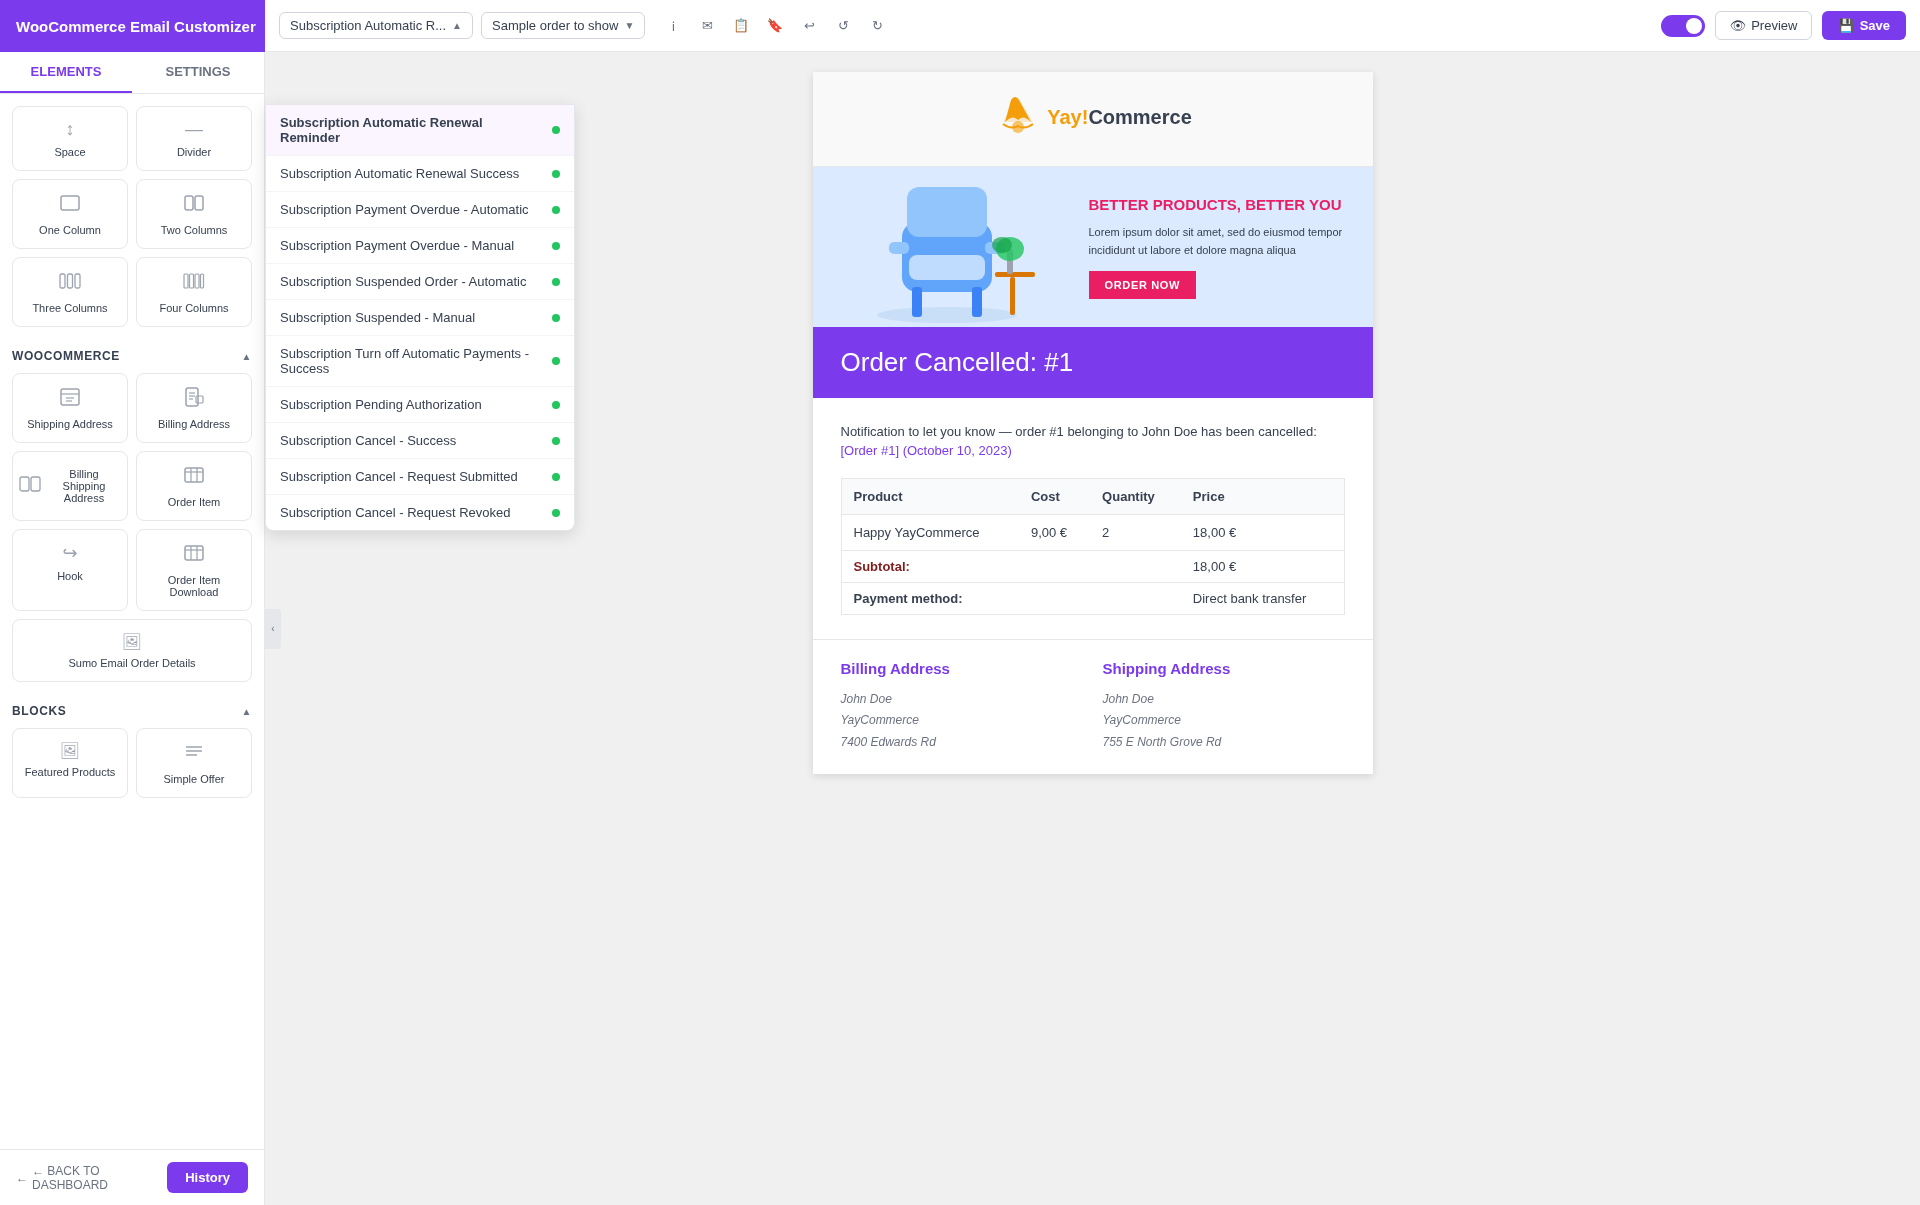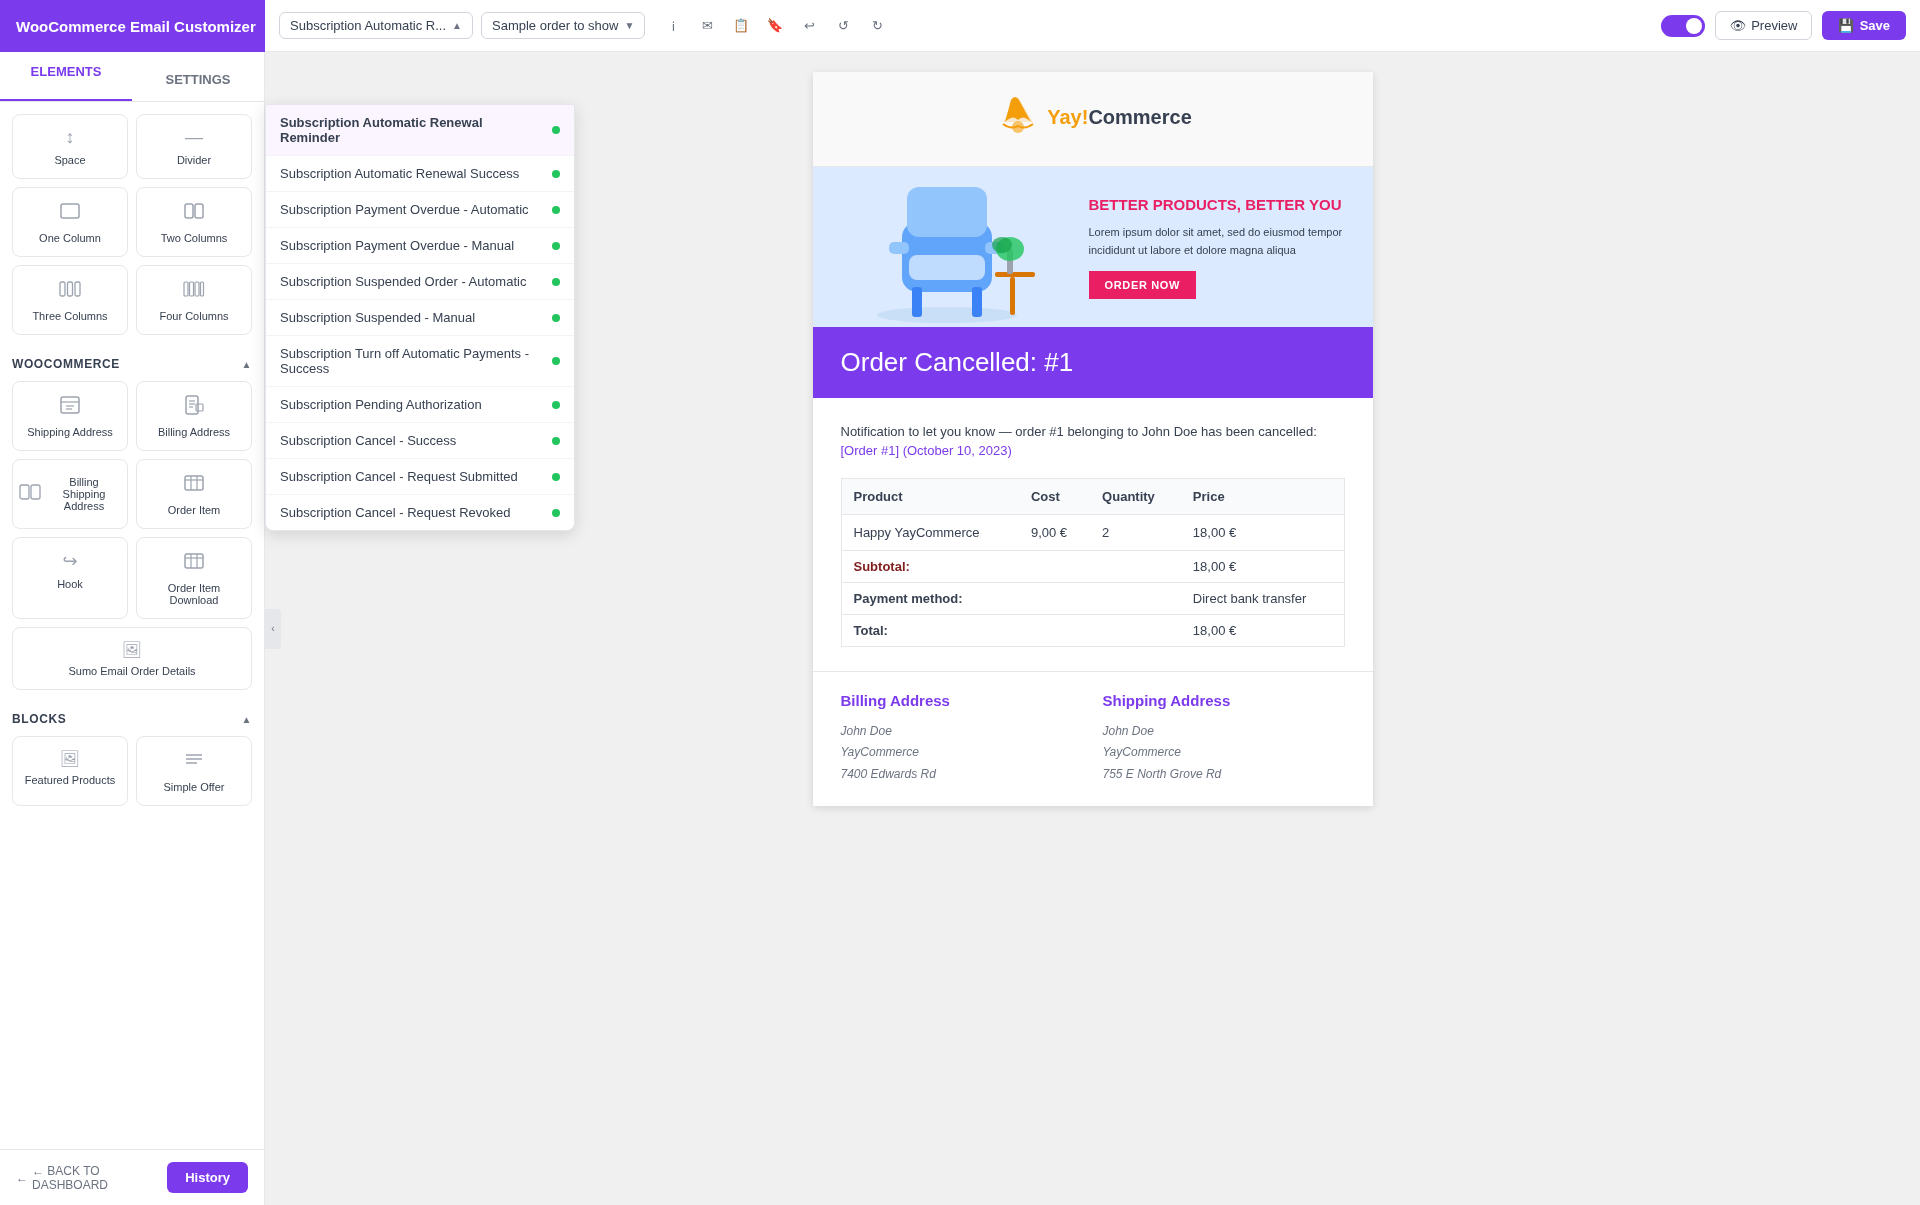--- a/index.html
+++ b/index.html
@@ -49,21 +49,21 @@
 </div>
 
 <div style="display:flex; height:calc(1205px - 52px); position:relative;">
 
   <div style="width:265px; background:#fff; border-right:1px solid #e5e7eb; display:flex; flex-direction:column; flex-shrink:0; overflow:hidden;">
 
     <div style="display:flex; border-bottom:1px solid #e5e7eb; flex-shrink:0;">
       <div style="flex:1; padding:12px; text-align:center; font-size:13px; font-weight:700; cursor:pointer; color:#7c3aed; border-bottom:2px solid #7c3aed;">
         <span>ELEMENTS</span>
       </div>
-      <div style="flex:1; padding:12px; text-align:center; font-size:13px; font-weight:600; cursor:pointer; color:#6b7280; border-bottom:2px solid transparent;margin-top:8px;">
+      <div style="flex:1; padding:12px; text-align:center; font-size:13px; font-weight:600; cursor:pointer; color:#6b7280; border-bottom:2px solid transparent;">
         <span>SETTINGS</span>
       </div>
     </div>
 
     <div style="overflow-y:auto; flex:1; padding:12px;">
 
       <div style="display:grid; grid-template-columns:1fr 1fr; gap:8px; margin-bottom:16px;">
         <div style="border:1px solid #e5e7eb;border-radius:8px;padding:12px 6px;display:flex;flex-direction:column;align-items:center;gap:6px;cursor:pointer;background:#fff;">
           <span style="font-size:18px;color:#9ca3af;">↕</span>
           <span style="font-size:11px;color:#374151;">Space</span>
@@ -346,24 +346,20 @@
               <td style="padding:10px 12px;border-bottom:1px solid #e5e7eb;color:#374151;">18,00 €</td>
             </tr>
             <tr>
               <td colspan="3" style="padding:8px 12px;border-bottom:1px solid #e5e7eb;font-weight:600;color:#7f1d1d;">Subtotal:</td>
               <td style="padding:8px 12px;border-bottom:1px solid #e5e7eb;color:#374151;">18,00 €</td>
             </tr>
             <tr>
               <td colspan="3" style="padding:8px 12px;border-bottom:1px solid #e5e7eb;font-weight:600;color:#374151;">Payment method:</td>
               <td style="padding:8px 12px;border-bottom:1px solid #e5e7eb;color:#374151;">Direct bank transfer</td>
             </tr>
-            <tr>
-              <td colspan="3" style="padding:8px 12px;font-weight:600;color:#374151;">Total:</td>
-              <td style="padding:8px 12px;color:#374151;">18,00 €</td>
-            </tr>
           </tbody>
         </table>
       </div>
 
       <div style="display:flex;gap:20px;padding:20px 28px;background:#fff;border-top:1px solid #e5e7eb;">
         <div style="flex:1;">
           <h3 style="color:#7c3aed;font-size:15px;font-weight:700;margin-bottom:12px;">Billing Address</h3>
           <div style="font-size:12px;color:#6b7280;font-style:italic;line-height:1.8;">John Doe</div>
           <div style="font-size:12px;color:#6b7280;font-style:italic;line-height:1.8;">YayCommerce</div>
           <div style="font-size:12px;color:#6b7280;font-style:italic;line-height:1.8;">7400 Edwards Rd</div>

